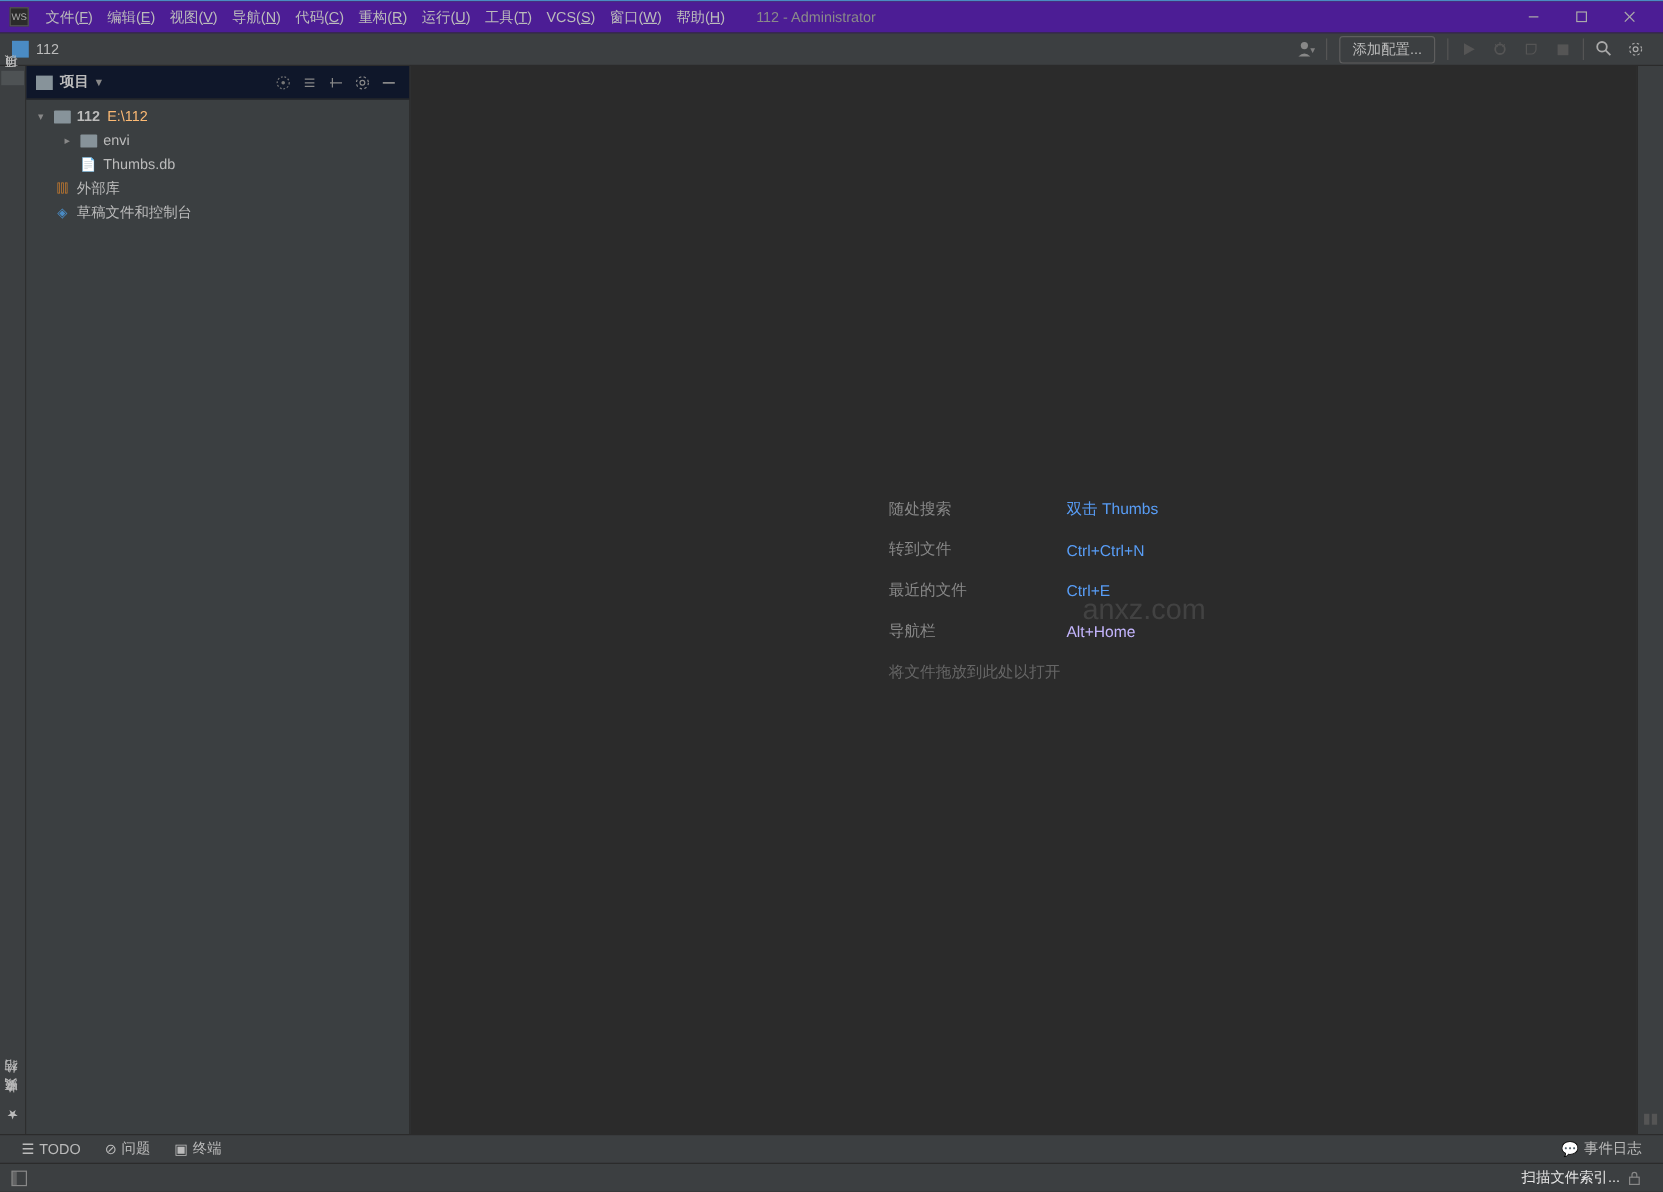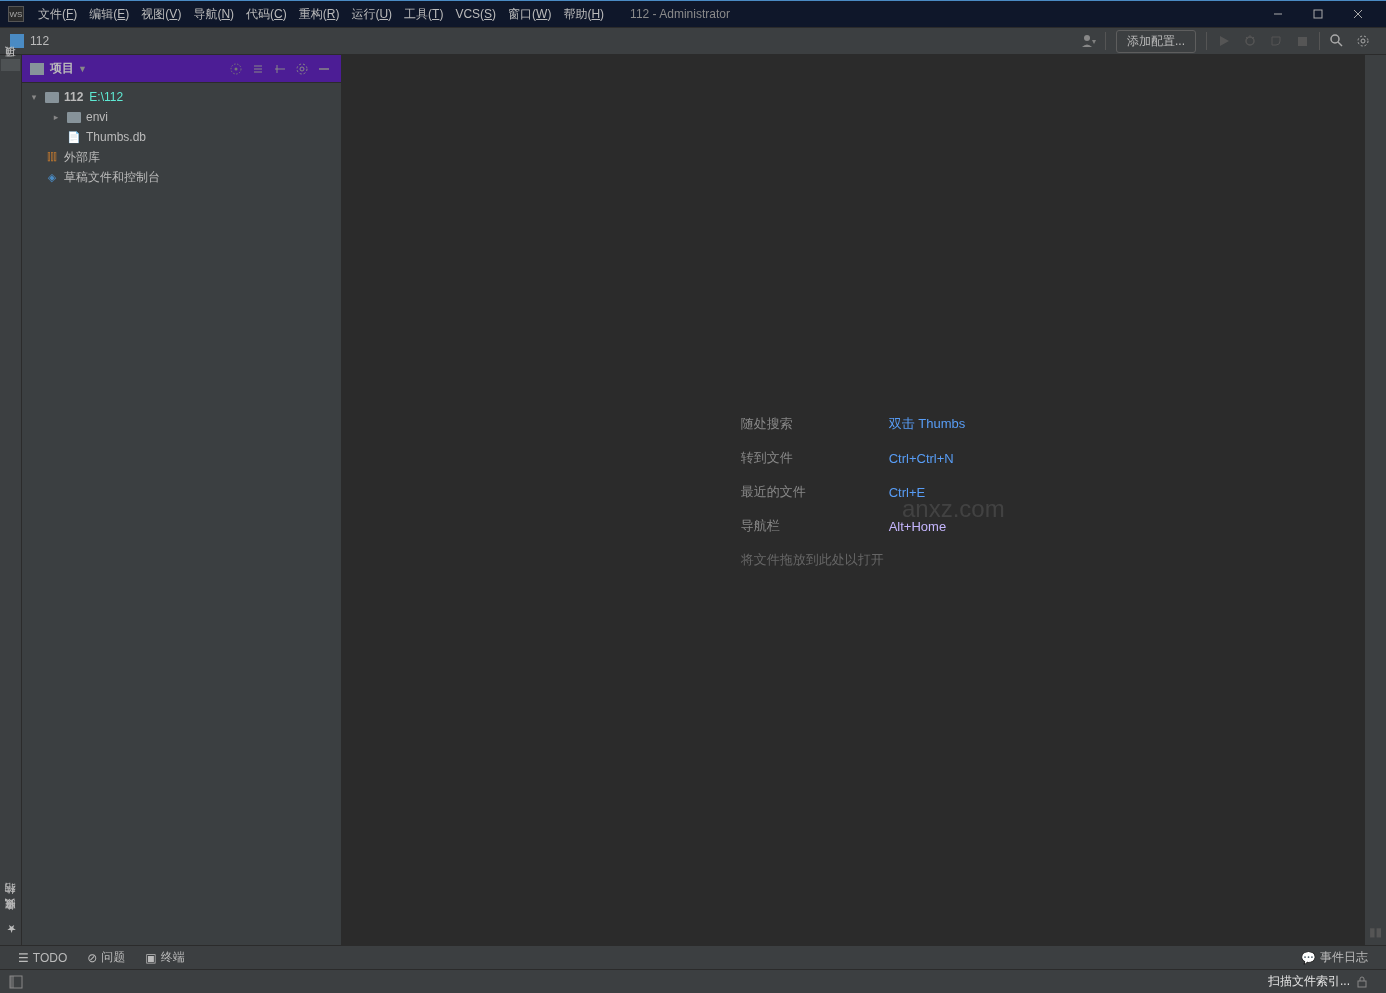--- a/index.html
+++ b/index.html
@@ -1,52 +1,52 @@
 <!DOCTYPE html>
 <html><head>
 <meta charset="utf-8">
 <style>
 * { margin: 0; padding: 0; box-sizing: border-box; font-family: "Microsoft YaHei", "Segoe UI", sans-serif; }
 body { background: #3c3f41; color: #bbbbbb; font-size: 12px; width: 1386px; height: 993px; overflow: hidden; display: flex; flex-direction: column; border-top: 1px solid #4a8bc4; }
-.menubar { height: 27px; background: #0f172a; display: flex; align-items: center; padding: 0 8px; border-bottom: 1px solid #2b2b2b; }
+.menubar { height: 27px; background: #4c1d95; display: flex; align-items: center; padding: 0 8px; border-bottom: 1px solid #2b2b2b; }
 .menubar .app-icon { width: 16px; height: 16px; background: #2b2b2b; border: 1px solid #555; margin-right: 8px; display: flex; align-items: center; justify-content: center; font-size: 8px; color: #aaa; }
 .menubar .menu-item { padding: 0 6px; color: #bbbbbb; cursor: default; }
 .menubar .menu-item u { text-decoration: underline; }
 .menubar .title { margin-left: 20px; color: #8a8a8a; }
 .menubar .spacer { flex: 1; }
 .menubar .win-btn { width: 40px; height: 27px; display: flex; align-items: center; justify-content: center; color: #aaa; }
 .toolbar { height: 27px; background: #3c3f41; display: flex; align-items: center; padding: 0 10px; border-bottom: 1px solid #2b2b2b; }
 .toolbar .proj-icon { width: 14px; height: 14px; background: #4a8bc4; margin-right: 6px; }
 .toolbar .proj-name { color: #bbbbbb; }
 .toolbar .spacer { flex: 1; }
 .toolbar .tb-icon { width: 20px; height: 20px; display: flex; align-items: center; justify-content: center; margin: 0 3px; color: #808080; }
 .toolbar .add-config { border: 1px solid #5e5e5e; border-radius: 3px; padding: 2px 10px; color: #bbbbbb; margin: 0 6px; }
 .toolbar .sep { width: 1px; height: 18px; background: #555; margin: 0 4px; }
 .body-row { flex: 1; display: flex; min-height: 0; }
 .left-gutter { width: 22px; background: #3c3f41; border-right: 1px solid #2b2b2b; display: flex; flex-direction: column; align-items: center; padding-top: 4px; }
 .left-gutter .vtab { writing-mode: vertical-rl; transform: rotate(180deg); padding: 6px 2px; color: #bbbbbb; margin-bottom: 4px; font-size: 11px; display: flex; align-items: center; gap: 3px; }
 .left-gutter .vtab.active { background: #4e5254; }
 .left-gutter .spacer { flex: 1; }
 .sidebar { width: 320px; background: #3b3f41; border-right: 1px solid #2b2b2b; display: flex; flex-direction: column; }
-.sidebar-header { height: 28px; display: flex; align-items: center; padding: 0 8px; border-bottom: 1px solid #2b2b2b; background: #4c1d95; }
+.sidebar-header { height: 28px; display: flex; align-items: center; padding: 0 8px; border-bottom: 1px solid #2b2b2b; background: #0f172a; }
 .sidebar-header .folder-icon { width: 14px; height: 12px; background: #87939a; margin-right: 6px; }
 .sidebar-header .title { color: #bbbbbb; font-weight: bold; }
 .sidebar-header .chev { margin-left: 4px; color: #888; font-size: 9px; }
 .sidebar-header .spacer { flex: 1; }
 .sidebar-header .hdr-icon { width: 18px; height: 18px; display: flex; align-items: center; justify-content: center; color: #808080; margin-left: 4px; }
 .tree { flex: 1; padding: 4px 0; overflow: auto; }
 .tree-row { display: flex; align-items: center; height: 20px; padding-left: 8px; cursor: default; }
 .tree-row .arrow { width: 12px; color: #888; font-size: 9px; text-align: center; }
 .tree-row .ticon { width: 16px; height: 14px; margin: 0 4px; display: flex; align-items: center; justify-content: center; }
 .tree-row .folder { background: #87939a; width: 14px; height: 11px; border-radius: 1px; }
 .tree-row .lib-icon { color: #c97c2e; font-size: 10px; }
 .tree-row .scratch-icon { color: #4a8bc4; font-size: 11px; }
 .tree-row .file-icon { color: #6a9fb5; font-size: 11px; }
 .tree-row .label { color: #bbbbbb; }
-.tree-row .path { color: #5eead4; margin-left: 6px; }
+.tree-row .path { color: #fdba74; margin-left: 6px; }
 .editor { flex: 1; background: #2b2b2b; display: flex; align-items: center; justify-content: center; position: relative; }
 .hints { color: #777; font-size: 13px; }
 .hints .row { display: flex; margin-bottom: 16px; align-items: center; gap: 40px; }
 .hints .label { width: 100px; text-align: left; color: #888; }
 .hints .shortcut { color: #589df6; margin-left: 8px; }
 .hints .dim { color: #666; }
 .watermark { position: absolute; color: rgba(200,200,200,0.15); font-size: 24px; }
 .right-gutter { width: 22px; background: #3c3f41; border-left: 1px solid #2b2b2b; display: flex; flex-direction: column; align-items: center; justify-content: flex-end; padding-bottom: 6px; }
 .right-gutter .pause { color: #555; font-size: 12px; }
 .bottom-tabs { height: 24px; background: #3c3f41; border-top: 1px solid #2b2b2b; display: flex; align-items: center; padding: 0 8px; }

